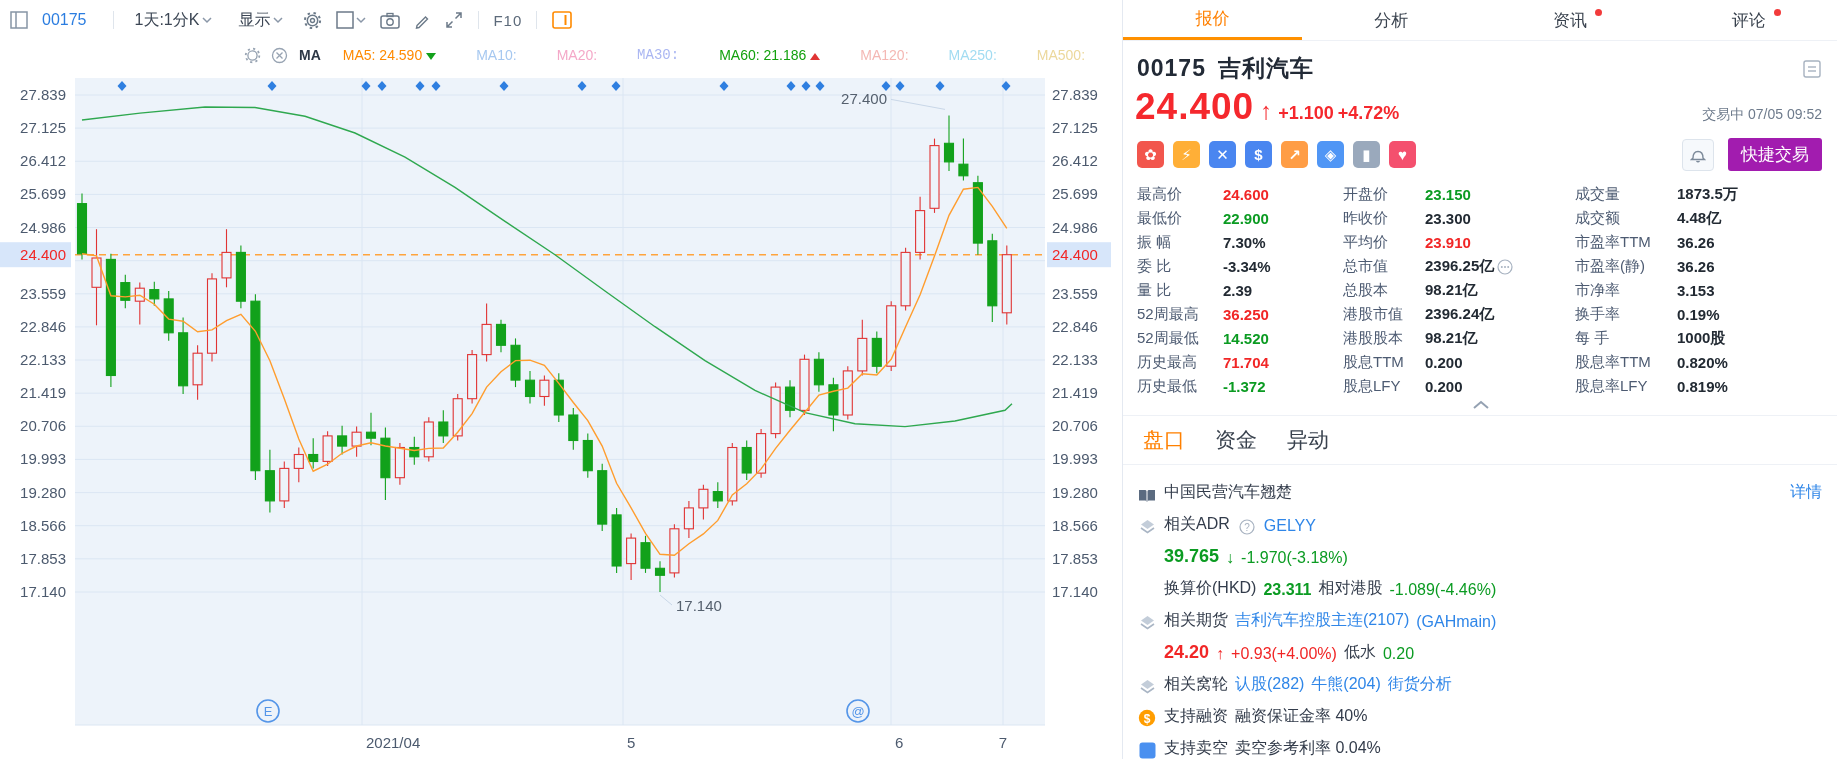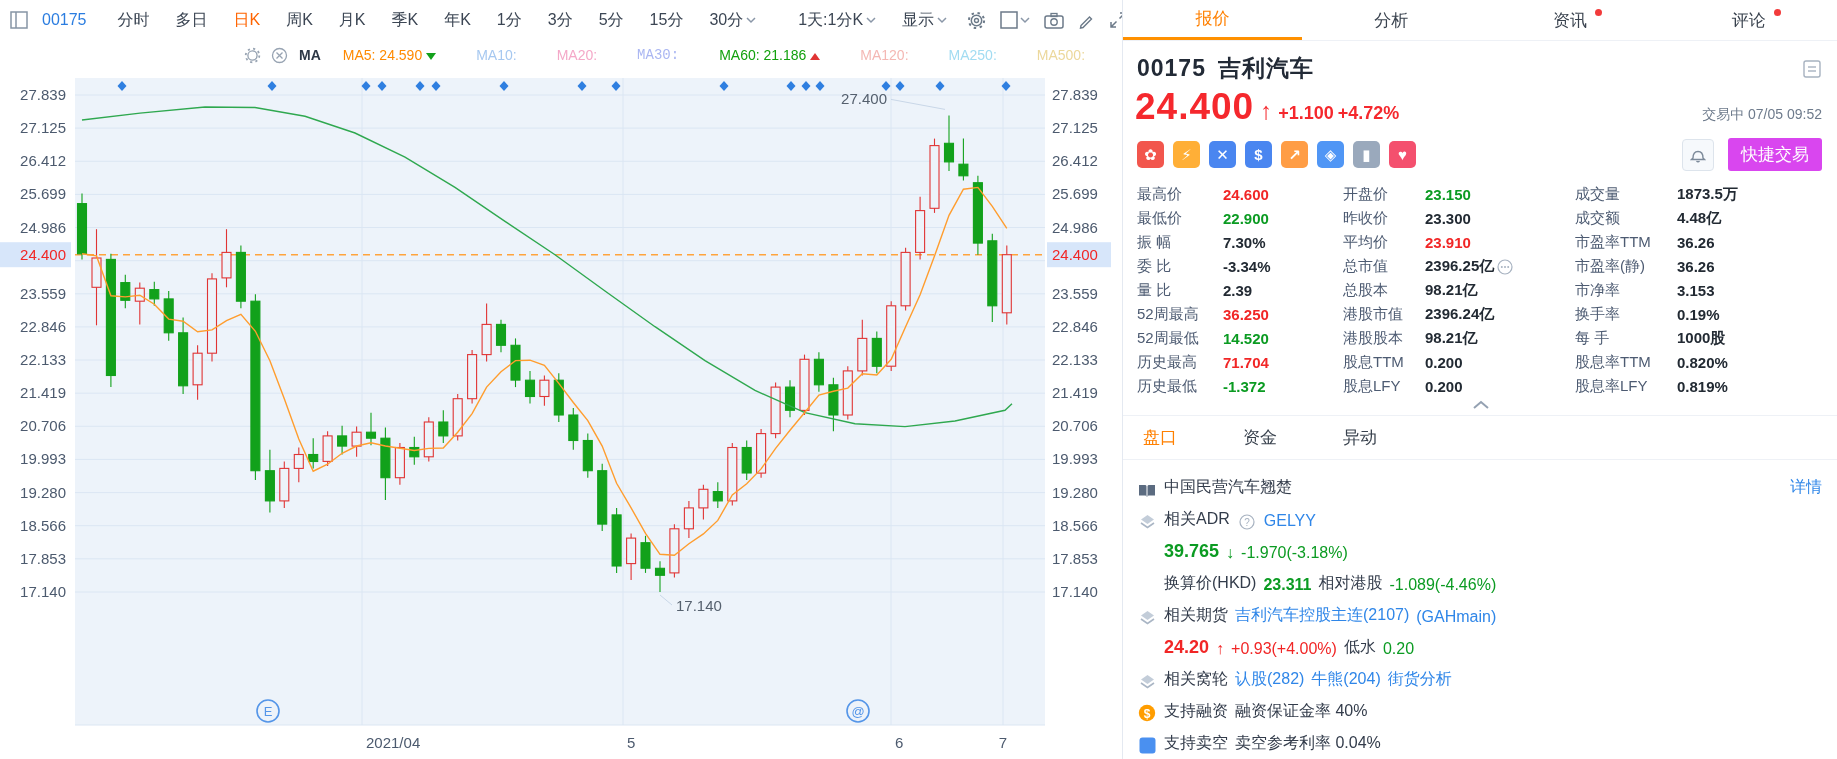--- a/index.html
+++ b/index.html
@@ -44,30 +44,30 @@
   .pricerow{display:flex;align-items:baseline;padding:2px 16px 0 12px;}
   .bigprice{font-size:37px;font-weight:bold;color:#f5282d;letter-spacing:1px;}
   .parrow{font-size:24px;color:#f5282d;font-weight:bold;margin:0 2px 0 6px;}
   .pchg{font-size:18px;font-weight:bold;color:#f5282d;margin-left:4px;}
   .pstatus{margin-left:auto;font-size:14px;color:#6e7b8c;}
   .iconrow{display:flex;align-items:center;padding:10px 16px 4px 14px;gap:9px;}
   .sq{width:27px;height:27px;border-radius:5px;display:flex;align-items:center;justify-content:center;
       color:#fff;font-size:15px;font-weight:bold;cursor:pointer;}
   .bell{margin-left:auto;width:30px;height:30px;border:1px solid #dde4ec;border-radius:4px;background:#f6f9fc;
         display:flex;align-items:center;justify-content:center;cursor:pointer;}
-  .qtrade{margin-left:5px;background:#d946ef;color:#fff;font-size:17px;padding:5px 13px;border-radius:3px;
+  .qtrade{margin-left:5px;background:#a21caf;color:#fff;font-size:17px;padding:5px 13px;border-radius:3px;
           border:none;cursor:pointer;font-family:inherit;}
   .stats{display:grid;grid-template-columns:86px 120px 82px 150px 102px auto;
          padding:10px 10px 0 14px;row-gap:5px;font-size:15px;}
   .sl{color:#4d5b72;}
   .sv{font-weight:bold;color:#222a33;display:flex;align-items:center;gap:3px;}
   .sv.red{color:#f12626;}
   .sv.green{color:#0b9b22;}
   .chev{display:flex;justify-content:center;padding:4px 0 2px 0;cursor:pointer;}
-  .subtabs{display:flex;gap:66px;padding:10px 0 10px 20px;border-top:1px solid #eef1f6;font-size:17px;margin-top:4px;}
+  .subtabs{display:flex;gap:30px;padding:10px 0 10px 20px;border-top:1px solid #eef1f6;font-size:21px;margin-top:4px;}
   .subtab{color:#39424e;cursor:pointer;}
   .subtab.active{color:#ff8000;}
   .inforows{border-top:1px solid #eef1f6;padding:6px 16px 0 14px;font-size:16px;}
   .irow{display:flex;align-items:flex-end;min-height:32px;gap:7px;}
   .irow .ric{width:20px;display:flex;justify-content:center;}
   .irow .indent{width:20px;}
   .dark{color:#333c4b;}
   .link{color:#2f86e8;cursor:pointer;}
   .red{color:#f12626;}
   .green{color:#0b9b22;}
@@ -79,36 +79,20 @@
 <body>
 
 <div class="toolbar">
   <span class="win-ic">
     <svg width="18" height="18">
         <rect x="1" y="1" width="16" height="16" fill="none" stroke="#8795a5" stroke-width="1.5"></rect>
         <line x1="6" y1="1" x2="6" y2="17" stroke="#8795a5" stroke-width="1.5"></line>
       </svg>
   </span>
   <span class="t-code">00175</span>
-  <nav id="periods" style="display:flex;align-items:center;">
-      <span class="p-item">分时</span>
-      <span class="p-item">多日</span>
-      <span class="p-item active">日K</span>
-      <span class="p-item">周K</span>
-      <span class="p-item">月K</span>
-      <span class="p-item">季K</span>
-      <span class="p-item">年K</span>
-      <span class="p-item">1分</span>
-      <span class="p-item">3分</span>
-      <span class="p-item">5分</span>
-      <span class="p-item">15分</span>
-      <span class="p-item">30分<svg class="caret" width="10" height="7">
-          <path d="M1 1 L5 5 L9 1" stroke="#8a97a8" fill="none" stroke-width="1.5"></path>
-        </svg></span>
-    </nav>
   <span class="t-sep"></span>
   <span class="p-item">
     <span>1天:1分K</span>
     <svg class="caret" width="10" height="7">
         <path d="M1 1 L5 5 L9 1" stroke="#8a97a8" fill="none" stroke-width="1.5"></path>
       </svg>
   </span>
   <span class="p-item">
     <span>显示</span>
     <svg class="caret" width="10" height="7">

